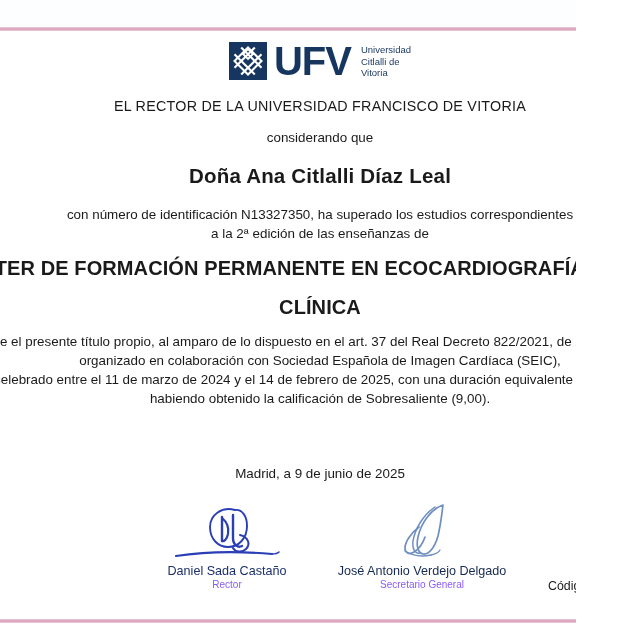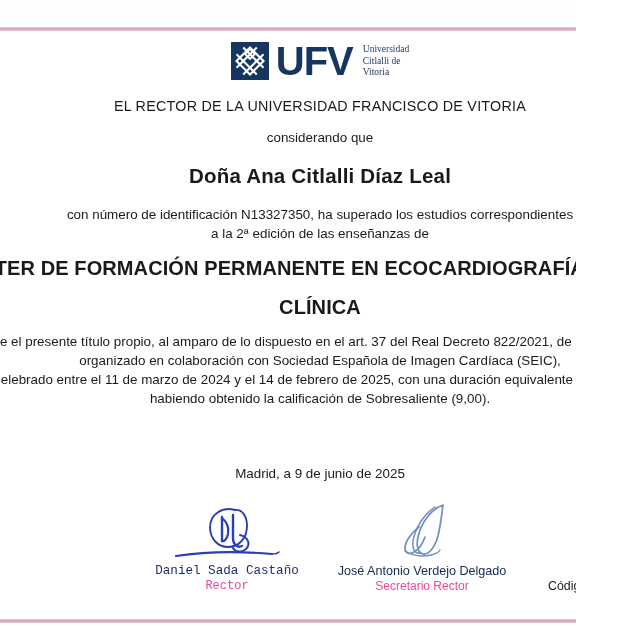--- a/index.html
+++ b/index.html
@@ -73,21 +73,20 @@
     color: #16355f;
     line-height: 38px;
   }
   .logo-words {
     text-align: left;
     font-size: 9.5px;
     line-height: 11.5px;
     color: #16355f;
     padding-left: 3px;
     padding-top: 1px;
-    font-family: Liberation Serif, serif;
   }
 
   
   .line {
     line-height: 1.42;
     white-space: nowrap;
   }
   .l-rector {
     font-size: 14.3px;
     letter-spacing: .25px;
@@ -132,38 +131,38 @@
   .signatures {
     position: relative;
     margin-top: 18px;
     height: 106px;
   }
   .sig {
     position: absolute;
     text-align: center;
     width: 230px;
   }
-  .sig-left  { left: 162px; font-family: Liberation Mono, monospace; }
+  .sig-left  { left: 162px; }
   .sig-right { left: 357px; }
   .sig-ink {
     height: 62px;
     display: block;
     margin: 0 auto;
   }
   .sig-name {
     font-size: 12.6px;
     line-height: 1.28;
     color: #152a52;
     white-space: nowrap;
   }
   .sig-name.blue { color: #1b2f6b; }
   .sig-role {
-    font-size: 12px;
+    font-size: 10px;
     line-height: 1.28;
-    color: #ec4899;
+    color: #8b5cf6;
   }
 
   
   .csv {
     position: absolute;
     top: 578px;
     left: 548px;
     text-align: left;
     white-space: nowrap;
     font-size: 12.4px;
@@ -244,21 +243,21 @@
         <svg class="sig-ink" viewBox="0 0 150 62">
           <g fill="none" stroke="#6f8fc0" stroke-linecap="round" stroke-linejoin="round">
             <path d="M96 4 C84 8, 74 22, 71 36 C69 45, 71 52, 76 53 C82 54, 88 46, 91 35 C94 22, 95 11, 96 4 Z" stroke-width="1.7"></path>
             <path d="M88 6 C76 14, 68 28, 66 40 C65 48, 68 53, 73 52" stroke-width="1.5"></path>
             <path d="M72 26 C64 32, 58 41, 58 47 C58 52, 62 54, 67 51 C72 48, 76 42, 78 36" stroke-width="1.7"></path>
             <path d="M58 50 C64 54, 74 56, 84 54" stroke-width="1.5"></path>
             <path d="M84 54 C89 53, 92 51, 93 49" stroke-width="1.3"></path>
           </g>
         </svg>
         <div class="sig-name">José Antonio Verdejo Delgado</div>
-        <div class="sig-role">Secretario Rector</div>
+        <div class="sig-role">Secretario General</div>
       </div>
 
     </div>
   </div>
 
   <div class="csv">
     <div>Código Seguro de Verificación</div>
     <div class="csv-code">86RnJ</div>
   </div>
 

